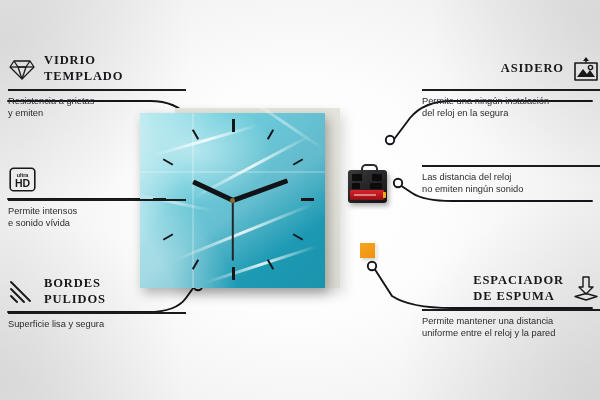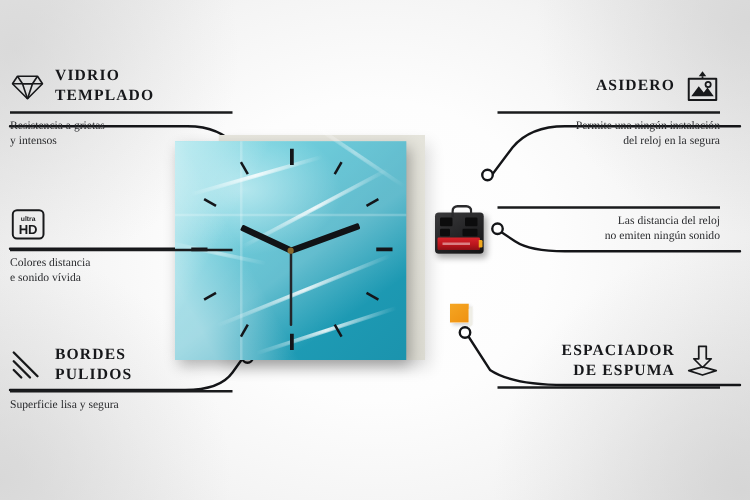--- a/index.html
+++ b/index.html
@@ -196,21 +196,21 @@
     background: #efeee6;
     transform: skewY(-40deg);
   }
 
   
   .feature {
     position: absolute;
     width: 178px;
   }
   .feature.left  { left: 8px;  text-align: left; }
-  .feature.right { right: 24px; text-align: right; }
+  .feature.right { right: 0; }
 
   .feat-head {
     display: flex;
     align-items: center;
     gap: 8px;
     min-height: 34px;
   }
   .feature.right .feat-head { flex-direction: row-reverse; }
 
   .feat-icon {
@@ -231,21 +231,21 @@
     color: #16171a;
     text-transform: uppercase;
   }
   .feat-rule {
     height: 1.6px;
     background: #1a1b1d;
     margin: 3px 0 4px 0;
     width: 100%;
   }
   .feat-desc {
-    font-family: Liberation Serif, serif;
+    font-family: Liberation Sans, sans-serif;
     font-size: 9.3px;
     line-height: 1.35;
     color: #2a2b2e;
   }
 </style>
 </head>
 <body>
 
 <div id="stage">
 
@@ -336,37 +336,37 @@
         </svg>
       </span>
       <span class="feat-title">
         <span>VIDRIO</span><br>
         <span>TEMPLADO</span>
       </span>
     </div>
     <div class="feat-rule"></div>
     <div class="feat-desc">
       <span>Resistencia a grietas</span><br>
-      <span>y intensos</span>
+      <span>y emiten</span>
     </div>
   </div>
 
   <div class="feature left" style="top:162px;">
     <div class="feat-head">
       <span class="feat-icon">
         <svg width="27" height="25" viewBox="0 0 27 25" fill="none">
           <rect x="1.2" y="1.2" width="24.6" height="22.6" rx="3.4" stroke="currentColor" stroke-width="1.6"></rect>
           <text x="13.5" y="10" text-anchor="middle" font-family="Liberation Sans, sans-serif" font-size="5.4" font-weight="700" fill="currentColor">ultra</text>
           <text x="13.5" y="20" text-anchor="middle" font-family="Liberation Sans, sans-serif" font-size="10.5" font-weight="700" fill="currentColor">HD</text>
         </svg>
       </span>
     </div>
     <div class="feat-rule"></div>
     <div class="feat-desc">
-      <span>Colores distancia</span><br>
+      <span>Permite intensos</span><br>
       <span>e sonido vívida</span>
     </div>
   </div>
 
   <div class="feature left" style="top:275px;">
     <div class="feat-head">
       <span class="feat-icon">
         <svg width="26" height="24" viewBox="0 0 26 24" fill="none" stroke="currentColor" stroke-width="1.9" stroke-linecap="round">
           <path d="M2 2 L21 21"></path>
           <path d="M2 9 L15 22"></path>
@@ -421,15 +421,19 @@
           <path d="M11 1 H17 V11 H21 L14 18 L7 11 H11 Z"></path>
           <path d="M14 17.5 L25 20.5 L14 24 L3 20.5 Z"></path>
         </svg>
       </span>
       <span class="feat-title">
         <span>ESPACIADOR</span><br>
         <span>DE ESPUMA</span>
       </span>
     </div>
     <div class="feat-rule"></div>
+    <div class="feat-desc">
+      <span>Permite mantener una distancia</span><br>
+      <span>uniforme entre el reloj y la pared</span>
+    </div>
   </div>
 
 </div>
 
 </body></html>

